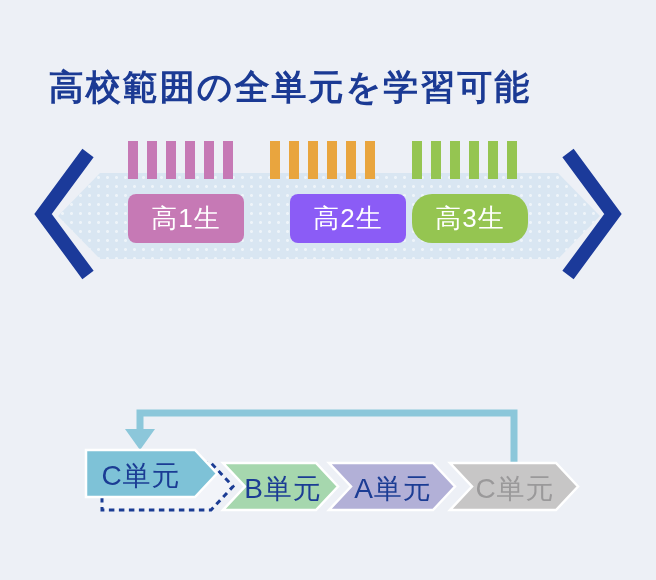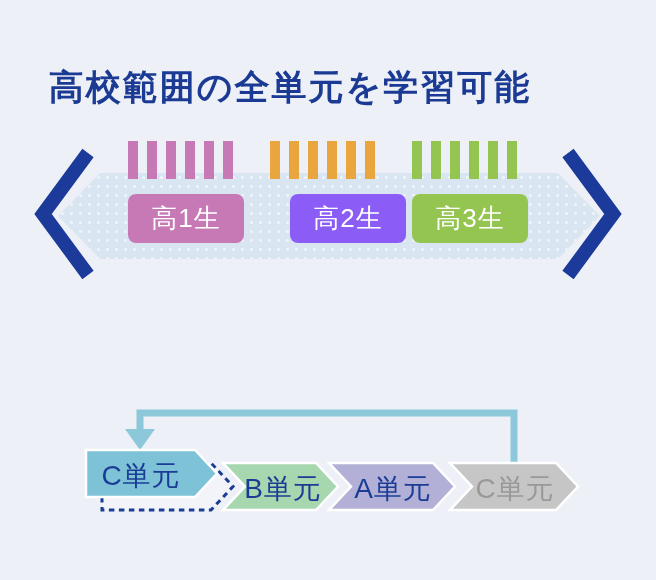--- a/index.html
+++ b/index.html
@@ -37,21 +37,21 @@
 
   
   .grade-label{
     position:absolute;top:194px;width:116px;height:49px;
     border-radius:8px;
     display:flex;align-items:center;justify-content:center;
     color:#ffffff;font-size:26px;font-weight:500;letter-spacing:1px;
   }
   .g1{left:128px;background:#c679b5;}
   .g2{left:270px;background:#8b5cf6;margin-left:20px;}
-  .g3{left:412px;background:#95c551;}
+  .g3{left:412px;background:#95c551;border-radius:20px;}
 
   
   .caption{
     position:absolute;top:302px;left:0;width:656px;
     text-align:center;color:#2e2e2e;
     font-size:27px;line-height:37px;letter-spacing:1px;
   }
 
   
   .decor{position:absolute;left:0;top:0;width:656px;height:580px;pointer-events:none;}

